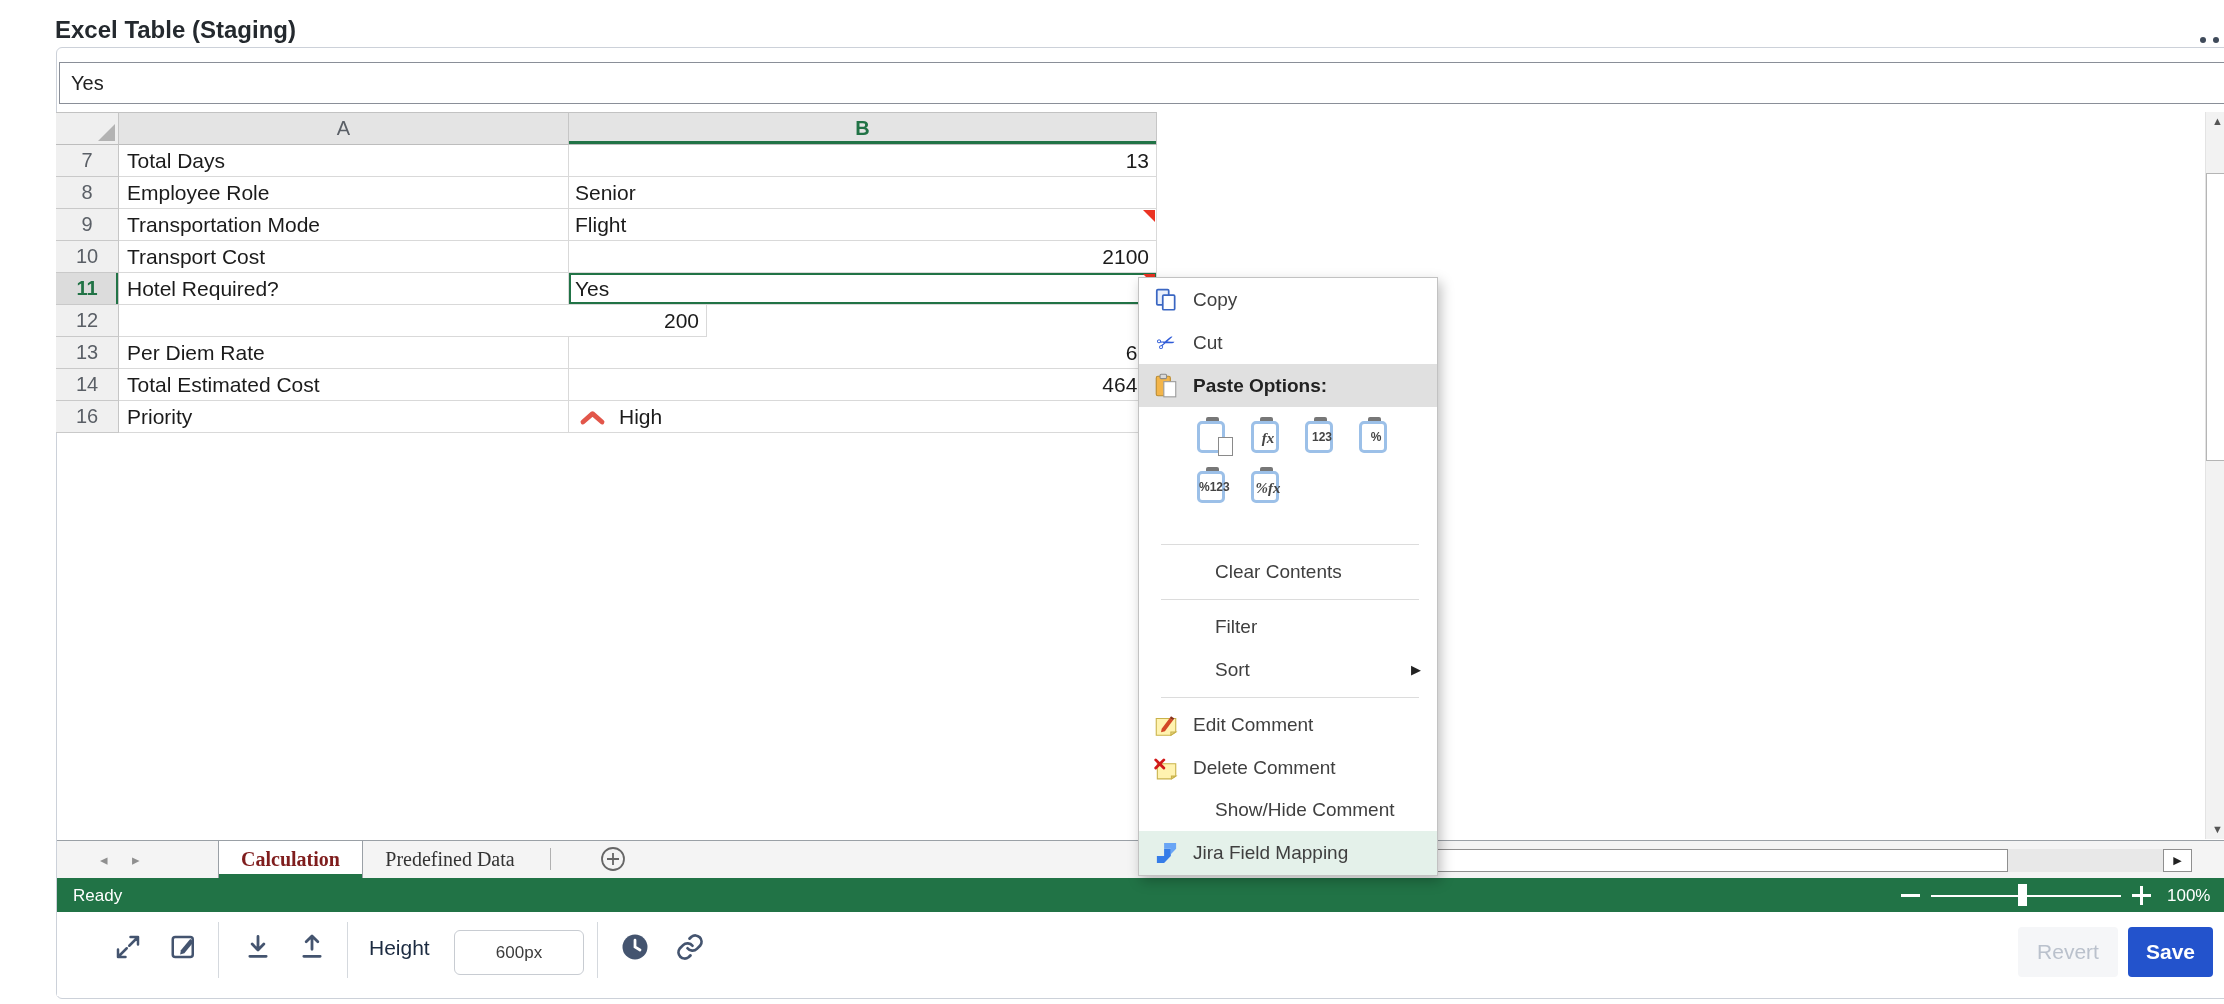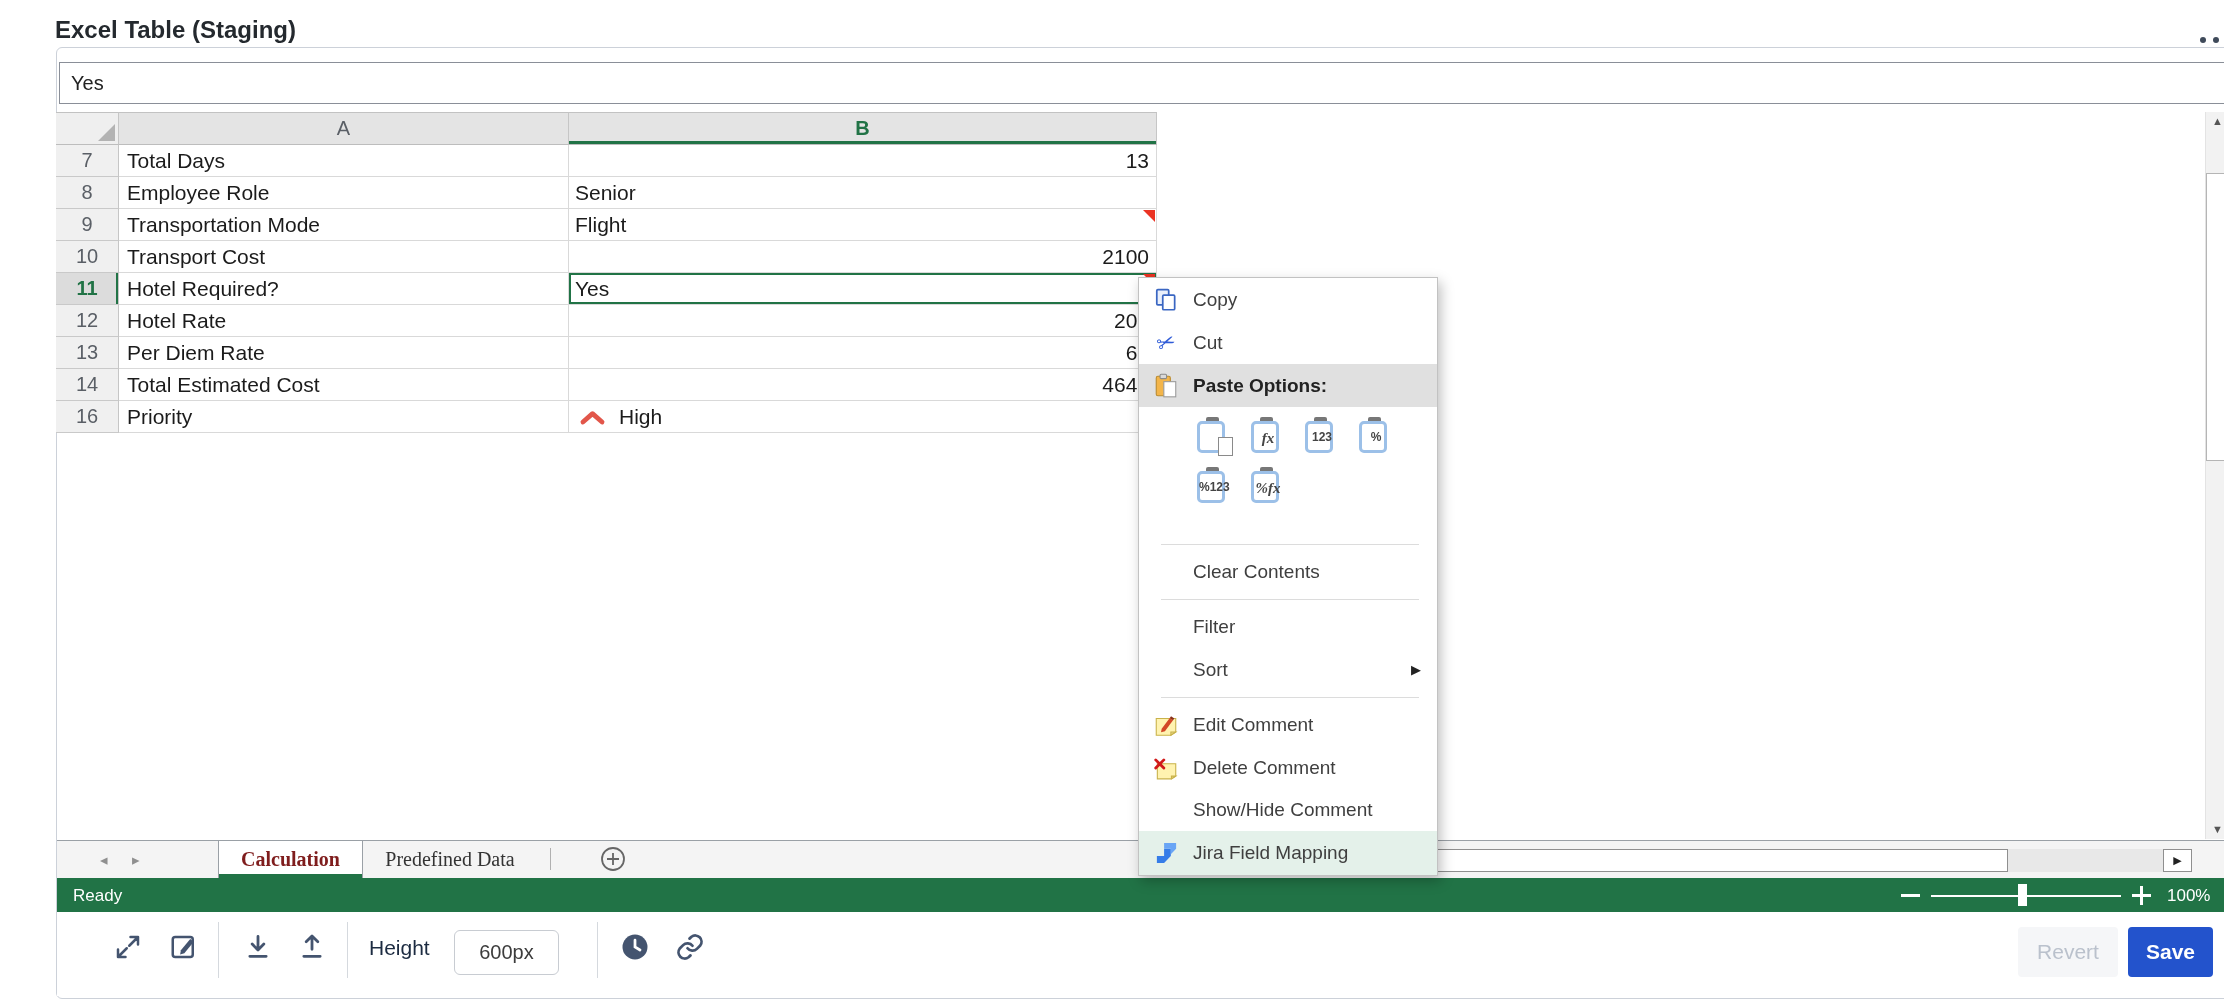--- a/index.html
+++ b/index.html
@@ -74,34 +74,34 @@
   .zplus:before,.zplus:after{content:"";position:absolute;background:#fff;}
   .zplus:before{left:8px;top:0;width:3px;height:19px;}
   .zplus:after{left:0;top:8px;width:19px;height:3px;}
   .zlabel{position:absolute;left:2110px;top:8px;color:#fff;font-size:17px;}
 
   
   .toolbar{left:29px;top:912px;width:2178px;height:84px;background:#fff;}
   .tbtn{position:absolute;top:18px;width:34px;height:34px;display:flex;align-items:center;justify-content:center;cursor:pointer;}
   .tdiv{position:absolute;top:10px;width:1px;height:56px;background:#d5d9de;}
   .hlabel{position:absolute;left:312px;top:24px;font-size:21px;color:#1c2b41;}
-  .hinput{position:absolute;left:397px;top:18px;width:105px;height:45px;border:1px solid #c8ccd2;border-radius:6px;
-          box-sizing:border-box;text-align:center;font-size:20px;color:#3c3c3c;outline:none;
+  .hinput{position:absolute;left:397px;top:18px;width:130px;height:45px;border:1px solid #c8ccd2;border-radius:6px;
+          box-sizing:border-box;text-align:center;font-size:17px;color:#3c3c3c;outline:none;
           font-family:"Liberation Sans","DejaVu Sans",sans-serif;}
   .btn{position:absolute;top:15px;height:50px;border:none;border-radius:4px;font-size:21px;cursor:pointer;
        font-family:"Liberation Sans","DejaVu Sans",sans-serif;}
   .btn-revert{left:1961px;width:100px;background:#f5f6f8;color:#bac1cc;}
   .btn-save{left:2071px;width:85px;background:#2353cc;color:#fff;font-weight:bold;}
 
   
   .cmenu{left:1110px;top:277px;width:300px;background:#fff;border:1px solid #c2c2c2;box-sizing:border-box;
          box-shadow:3px 5px 12px rgba(0,0,0,.25);z-index:40;font-size:19px;color:#3f3f3f;}
   .mi{height:43px;display:flex;align-items:center;cursor:pointer;}
   .mi .mic{width:30px;margin:0 12px;display:flex;align-items:center;justify-content:center;flex:none;}
-  .mi.noicon{padding-left:54px;}
+  .mi.noicon{padding-left:76px;}
   .mi.gray{background:#e0e0e0;font-weight:600;color:#222;}
   .mi.jira{background:#e4f1ea;height:44px;}
   .mi .subarrow{margin-left:auto;margin-right:16px;font-size:13px;color:#222;}
   .mhr{height:12px;display:flex;align-items:center;}
   .mhr i{display:block;height:1px;background:#dcdcdc;margin:0 18px 0 22px;width:100%;}
   .pastegrid{height:121px;padding-left:58px;box-sizing:border-box;}
   .prow{display:flex;gap:17px;margin-top:10px;}
   .pic{width:37px;height:40px;position:relative;cursor:pointer;}
   .pic .board{position:absolute;left:0;top:4px;width:28px;height:32px;border:3px solid #9cc0e8;border-radius:5px;box-sizing:border-box;}
   .pic .clip{position:absolute;left:9px;top:0;width:13px;height:7px;background:#777;border-radius:2px;}
@@ -151,21 +151,20 @@
         <div class="cA">Transport Cost</div>
         <div class="cB right">2100</div>
       </div>
       <div class="grow">
         <div class="rowhead sel">11</div>
         <div class="cA">Hotel Required?</div>
         <div class="cB sel comment">Yes</div>
       </div>
       <div class="grow">
         <div class="rowhead">12</div>
-        <div class="cA">Hotel Rate</div>
         <div class="cB right">200</div>
       </div>
       <div class="grow">
         <div class="rowhead">13</div>
         <div class="cA">Per Diem Rate</div>
         <div class="cB right">65</div>
       </div>
       <div class="grow">
         <div class="rowhead">14</div>
         <div class="cA">Total Estimated Cost</div>

